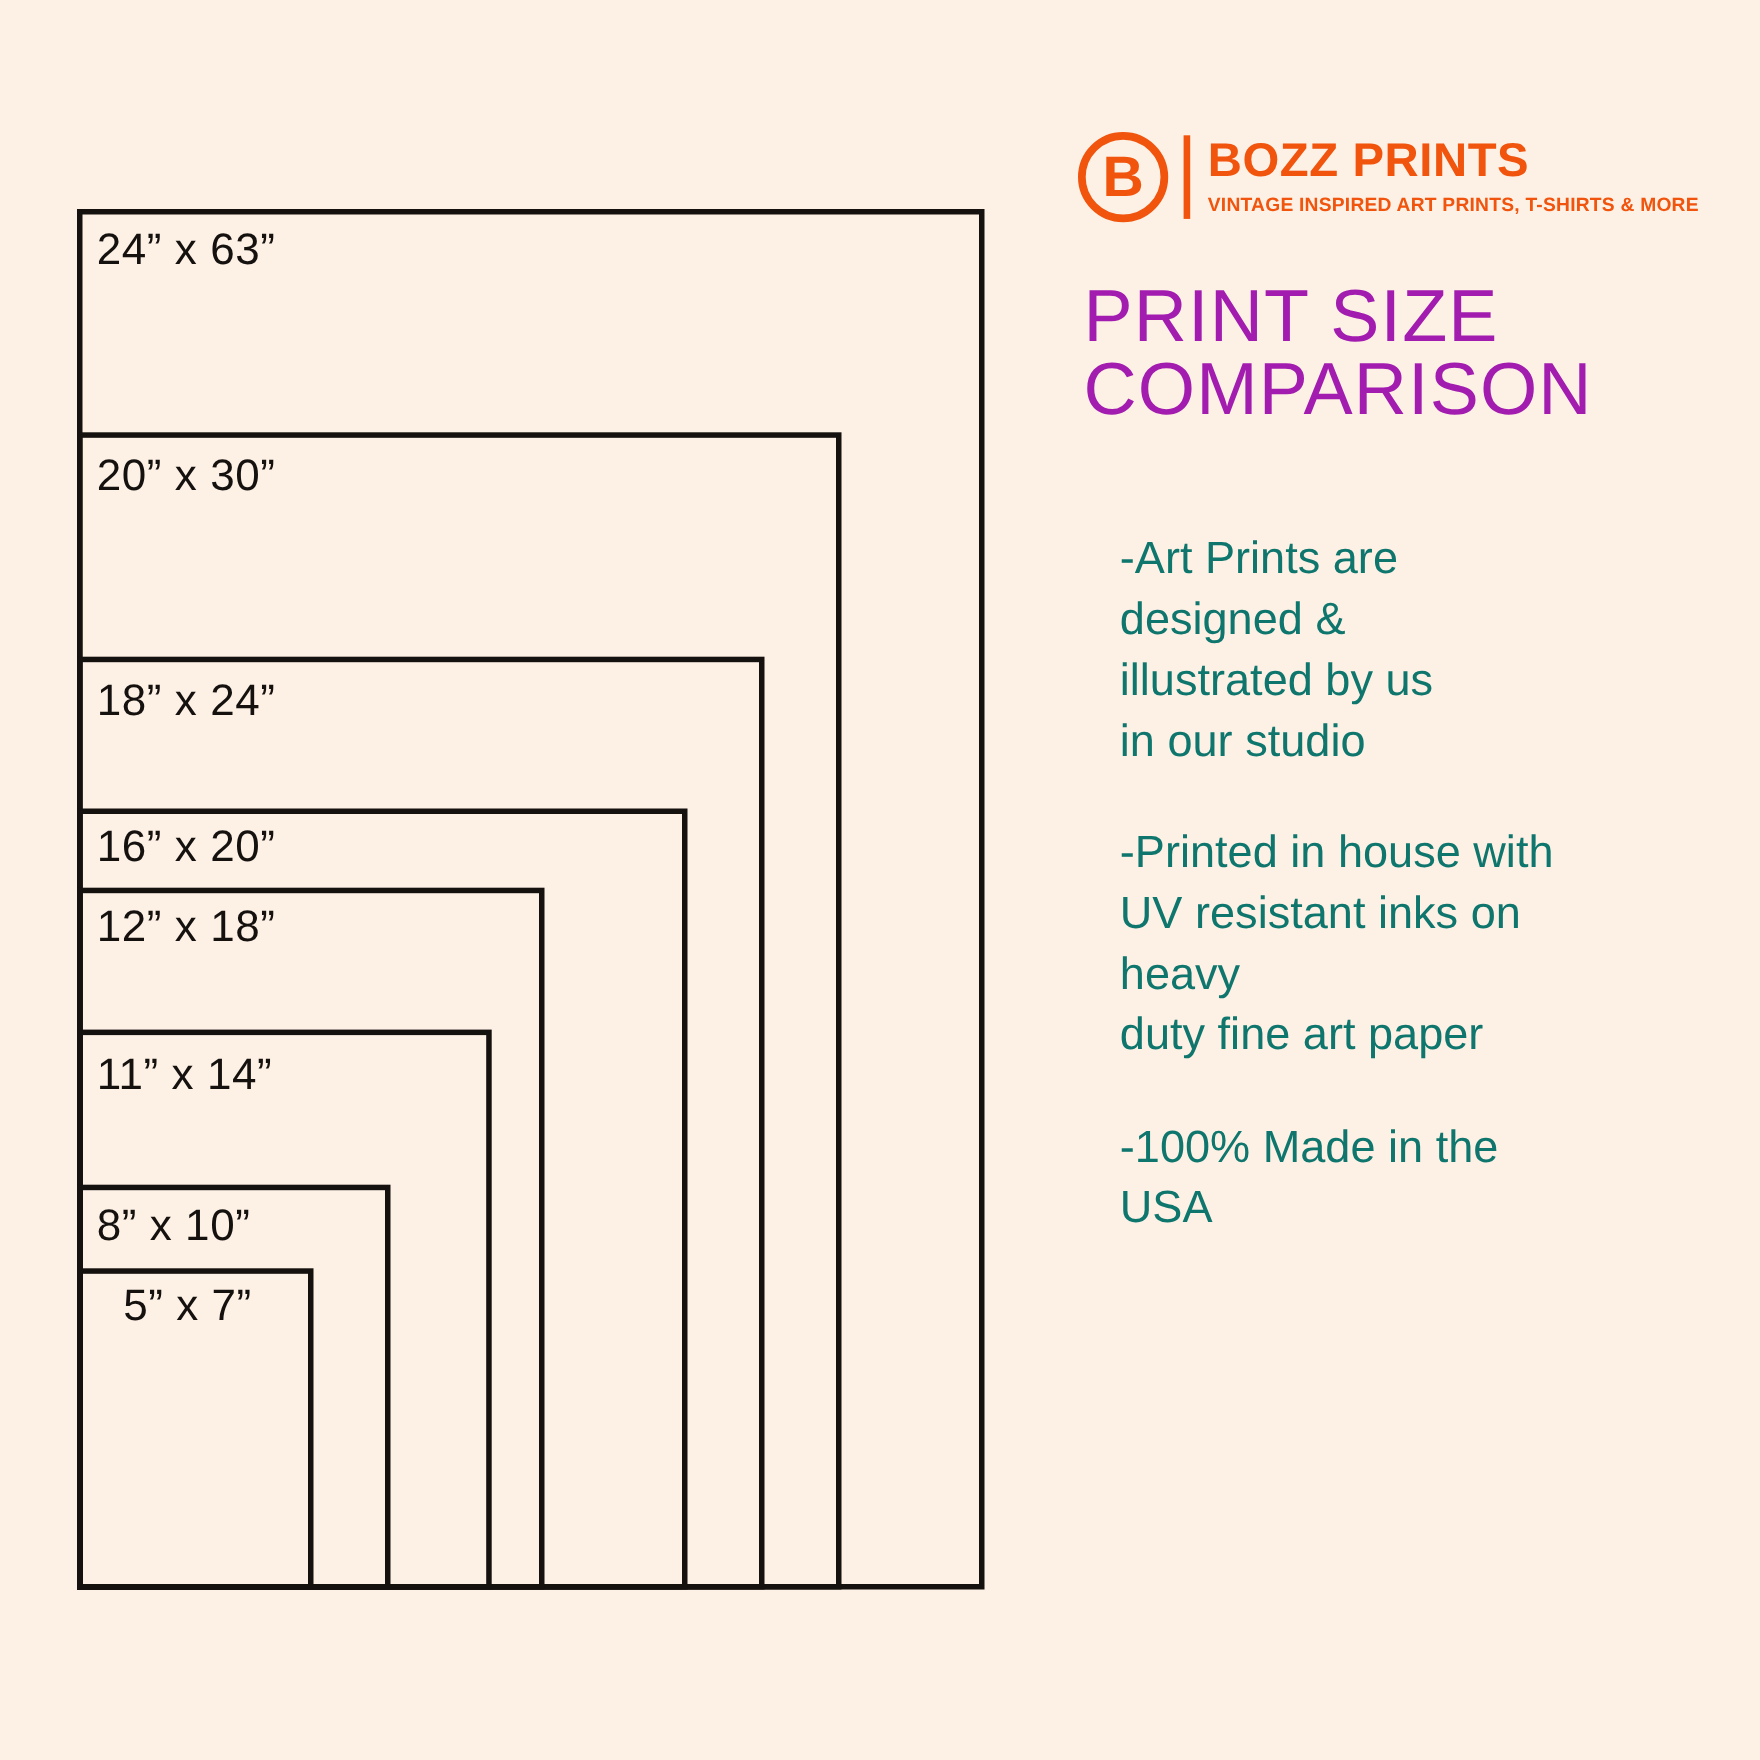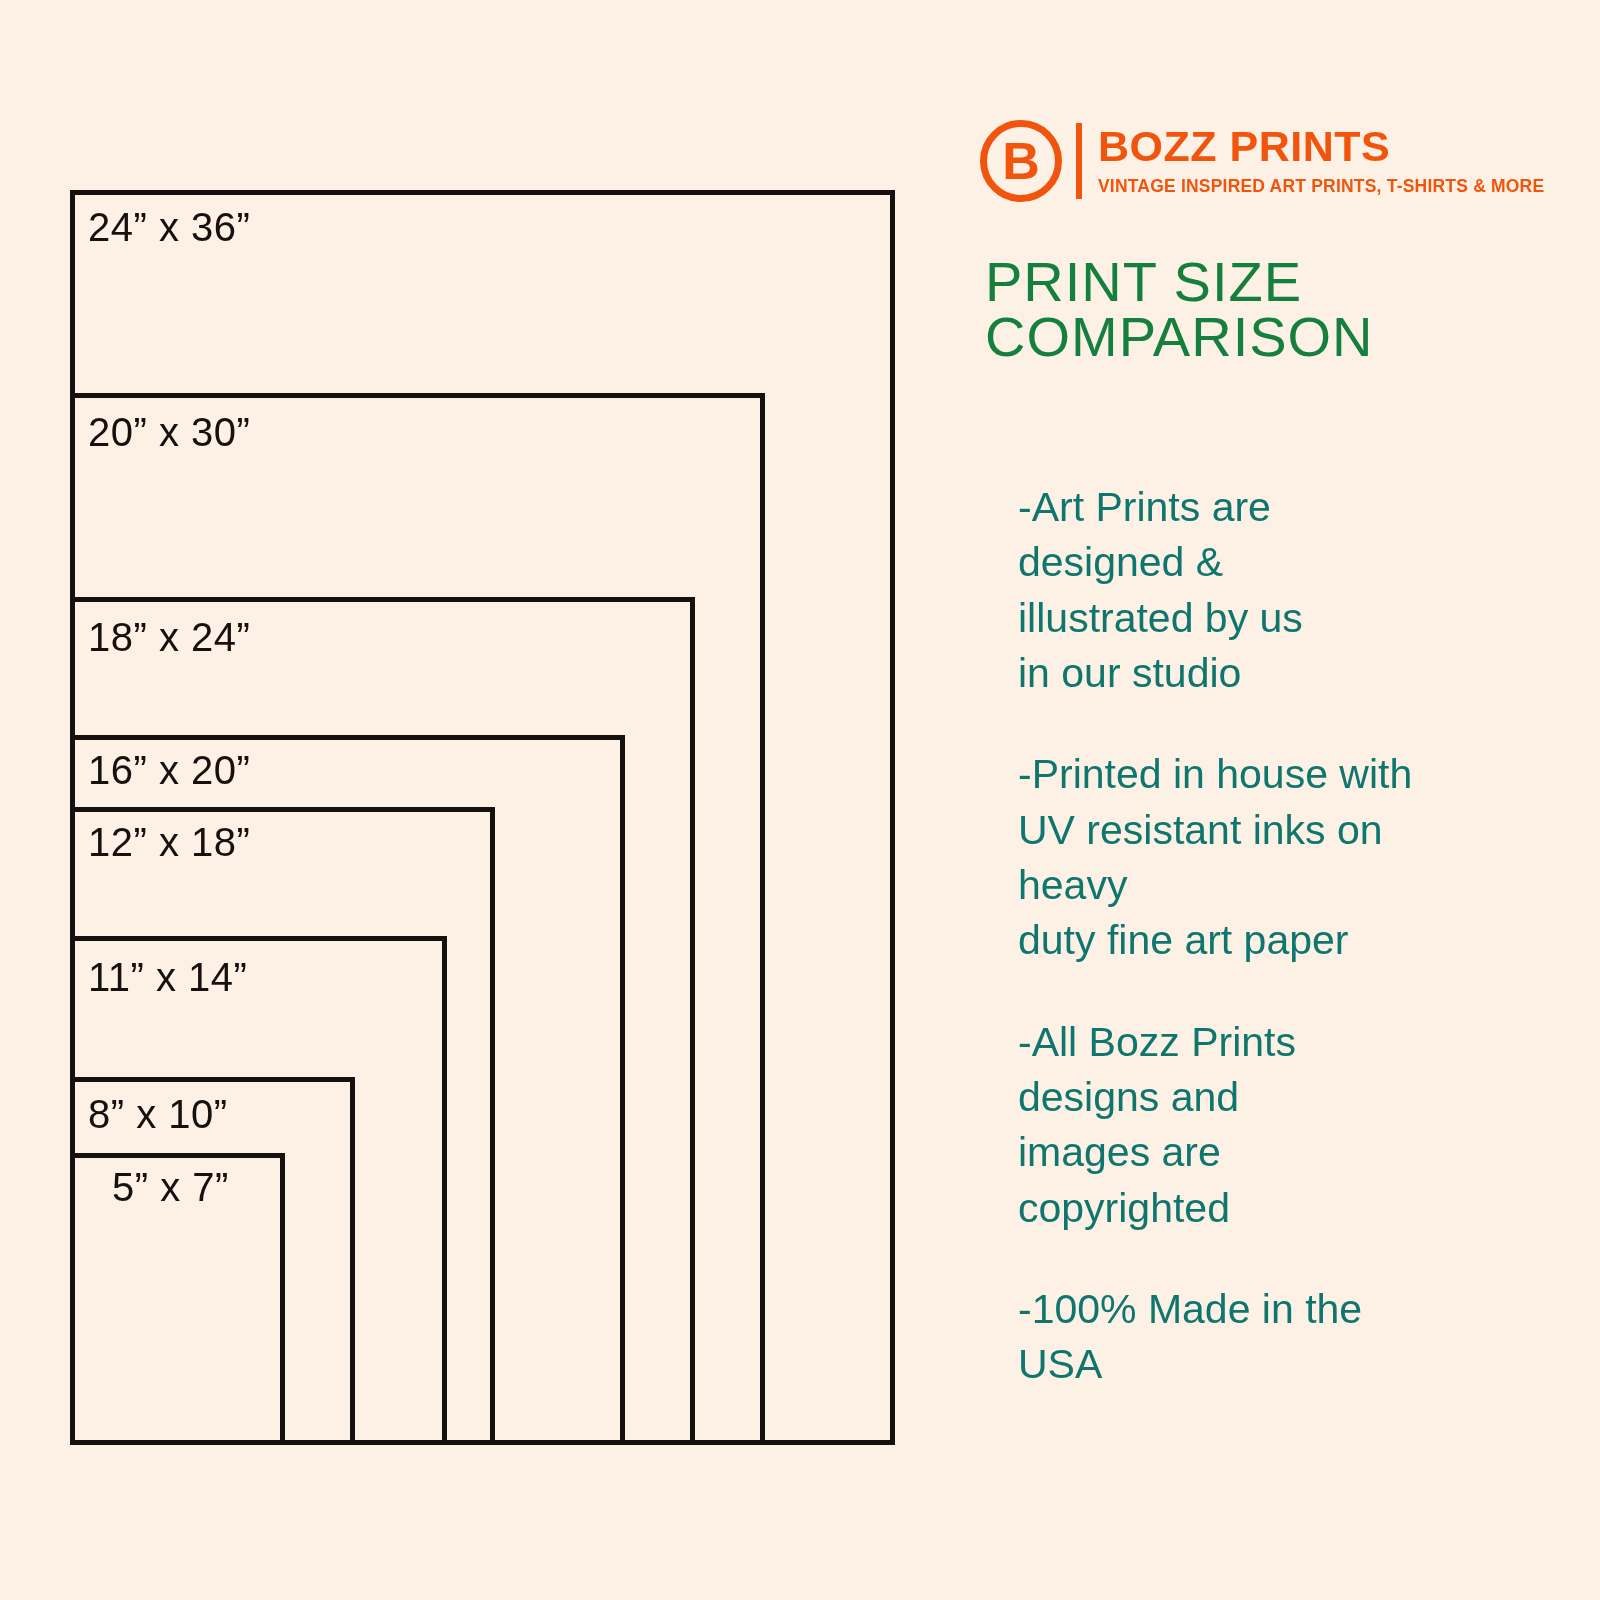--- a/index.html
+++ b/index.html
@@ -102,23 +102,23 @@
     letter-spacing: 0.2px;
     margin-top: 8px;
     font-family: "Liberation Sans", sans-serif;
   }
 
   .heading {
     position: absolute;
     left: 5px;
     top: 255px;
     width: 600px;
-    font-size: 56px;
+    font-size: 67px;
     line-height: 0.98;
-    color: #15803d;
+    color: #a21caf;
     letter-spacing: 1px;
     font-family: "Liberation Sans", sans-serif;
   }
 
   .bullets {
     position: absolute;
     left: 38px;
     top: 480px;
     width: 560px;
     color: #0f766e;
@@ -132,21 +132,21 @@
   }
 </style>
 </head>
 <body>
 
 <div class="page">
 
   <div class="diagram">
 
     <div class="size-box" style="left:70px; top:190px; width:825px; height:1255px;"></div>
-    <div class="size-label" style="left:88px; top:205px;">24” x 36”</div>
+    <div class="size-label" style="left:88px; top:205px;">24” x 63”</div>
 
     <div class="size-box" style="left:70px; top:393px; width:695px; height:1052px;"></div>
     <div class="size-label" style="left:88px; top:410px;">20” x 30”</div>
 
     <div class="size-box" style="left:70px; top:597px; width:625px; height:848px;"></div>
     <div class="size-label" style="left:88px; top:615px;text-align:center;">18” x 24”</div>
 
     <div class="size-box" style="left:70px; top:735px; width:555px; height:710px;"></div>
     <div class="size-label" style="left:88px; top:748px;">16” x 20”</div>
 
@@ -179,23 +179,19 @@
 
     <div class="bullets">
       <div class="bullet">-Art Prints are
 designed &amp;
 illustrated by us
 in our studio</div>
       <div class="bullet">-Printed in house with
 UV resistant inks on
 heavy
 duty fine art paper</div>
-      <div class="bullet">-All Bozz Prints
-designs and
-images are
-copyrighted</div>
       <div class="bullet">-100% Made in the
 USA</div>
     </div>
 
   </div>
 
 </div>
 
 </body></html>

